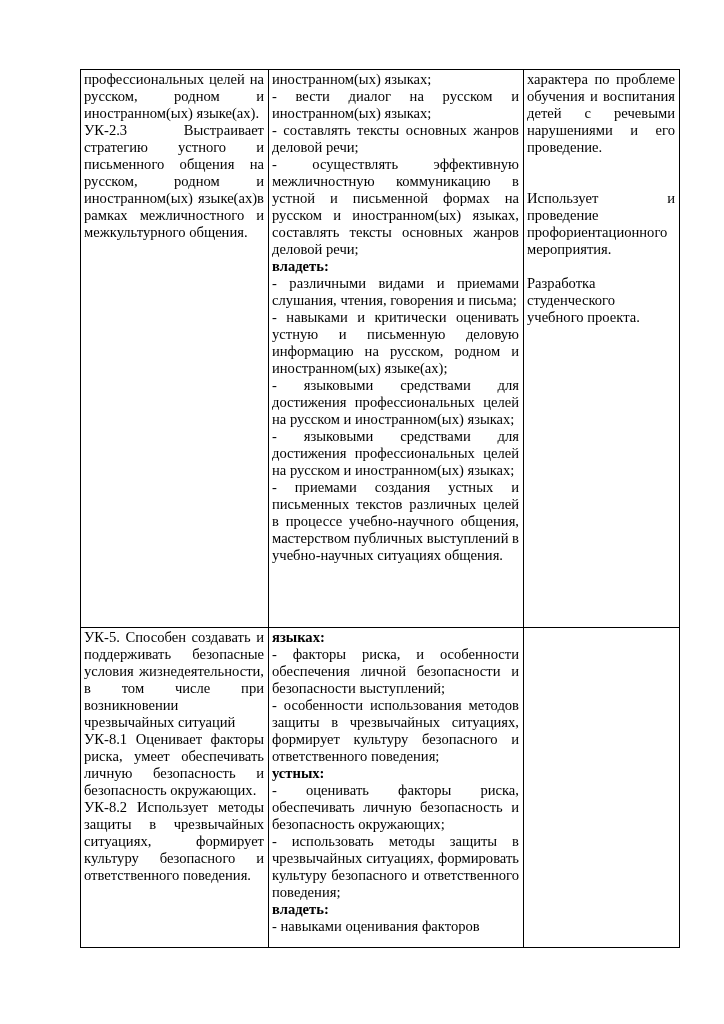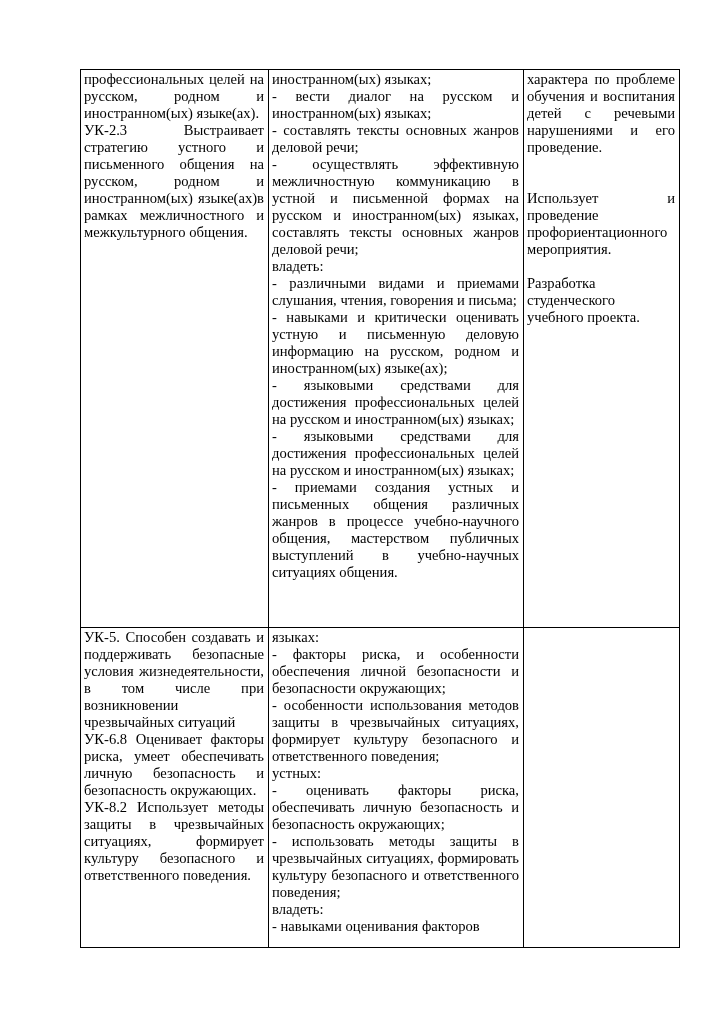--- a/index.html
+++ b/index.html
@@ -36,21 +36,21 @@
   col.c1 { width: 188px; }
   col.c2 { width: 255px; }
   col.c3 { width: 156px; }
   tr.r1 { height: 558px; }
   tr.r2 { height: 320px; }
   td p {
     margin: 0;
     padding: 0;
   }
   td p.bold {
-    font-weight: normal;
+    font-weight: bold;
     text-align: left;
   }
   td p.blank {
     height: 17px;
   }
 </style>
 </head>
 <body>
 
 <div class="page">
@@ -69,40 +69,40 @@
           <td>
             <p>иностранном(ых) языках;</p>
             <p>- вести диалог на русском и иностранном(ых) языках;</p>
             <p>- составлять тексты основных жанров деловой речи;</p>
             <p>- осуществлять эффективную межличностную коммуникацию в устной и письменной формах на русском и иностранном(ых) языках, составлять тексты основных жанров деловой речи;</p>
             <p class="bold">владеть:</p>
             <p>- различными видами и приемами слушания, чтения, говорения и письма;</p>
             <p>- навыками и критически оценивать устную и письменную деловую информацию на русском, родном и иностранном(ых) языке(ах);</p>
             <p>- языковыми средствами для достижения профессиональных целей на русском и иностранном(ых) языках;</p>
             <p>- языковыми средствами для достижения профессиональных целей на русском и иностранном(ых) языках;</p>
-            <p>- приемами создания устных и письменных общения различных жанров в процессе учебно-научного общения, мастерством публичных выступлений в учебно-научных ситуациях общения.</p>
+            <p>- приемами создания устных и письменных текстов различных целей в процессе учебно-научного общения, мастерством публичных выступлений в учебно-научных ситуациях общения.</p>
           </td>
           <td>
             <p>характера по проблеме обучения и воспитания детей с речевыми нарушениями и его проведение.</p>
             <p class="blank">&nbsp;</p>
             <p class="blank">&nbsp;</p>
             <p>Использует и проведение профориентационного мероприятия.</p>
             <p class="blank">&nbsp;</p>
             <p>Разработка студенческого учебного проекта.</p>
           </td>
         </tr>
         <tr class="r2">
           <td>
             <p>УК-5. Способен создавать и поддерживать безопасные условия жизнедеятельности, в том числе при возникновении чрезвычайных ситуаций</p>
-            <p>УК-6.8 Оценивает факторы риска, умеет обеспечивать личную безопасность и безопасность окружающих.</p>
+            <p>УК-8.1 Оценивает факторы риска, умеет обеспечивать личную безопасность и безопасность окружающих.</p>
             <p>УК-8.2 Использует методы защиты в чрезвычайных ситуациях, формирует культуру безопасного и ответственного поведения.</p>
           </td>
           <td>
             <p class="bold">языках:</p>
-            <p>- факторы риска, и особенности обеспечения личной безопасности и безопасности окружающих;</p>
+            <p>- факторы риска, и особенности обеспечения личной безопасности и безопасности выступлений;</p>
             <p>- особенности использования методов защиты в чрезвычайных ситуациях, формирует культуру безопасного и ответственного поведения;</p>
             <p class="bold">устных:</p>
             <p>- оценивать факторы риска, обеспечивать личную безопасность и безопасность окружающих;</p>
             <p>- использовать методы защиты в чрезвычайных ситуациях, формировать культуру безопасного и ответственного поведения;</p>
             <p class="bold">владеть:</p>
             <p>- навыками оценивания факторов</p>
           </td>
           <td></td>
         </tr>
       </tbody>

